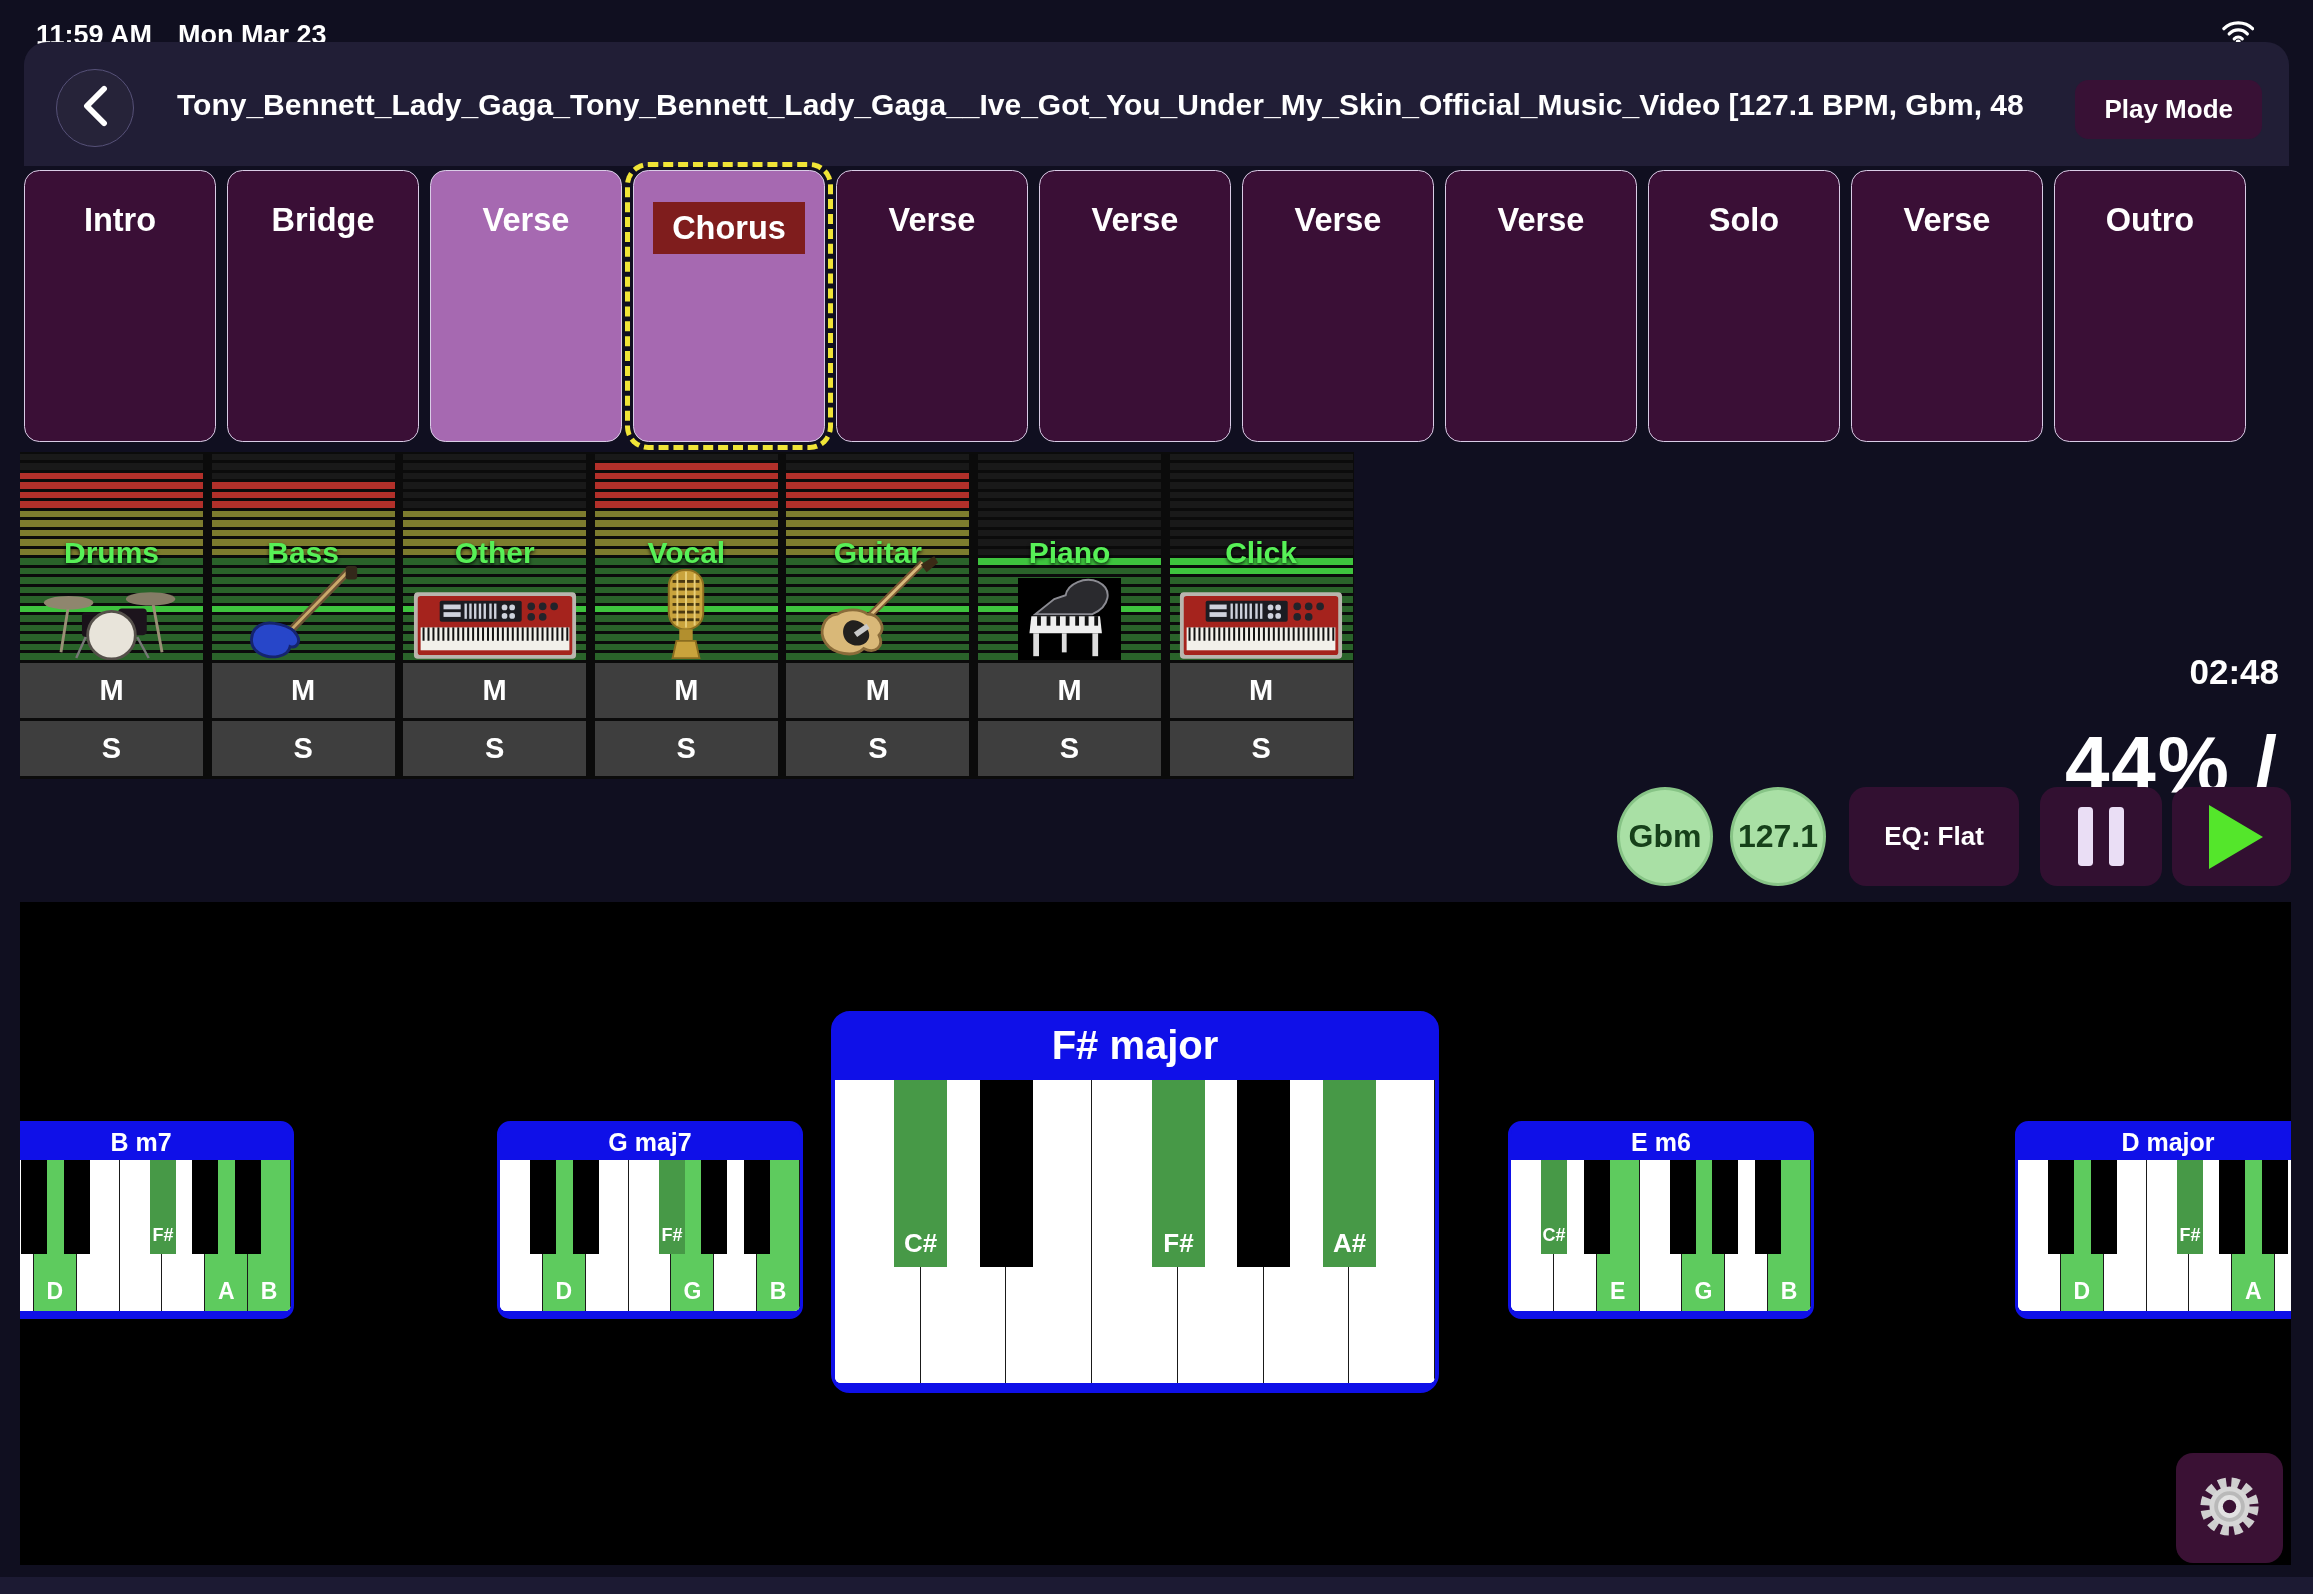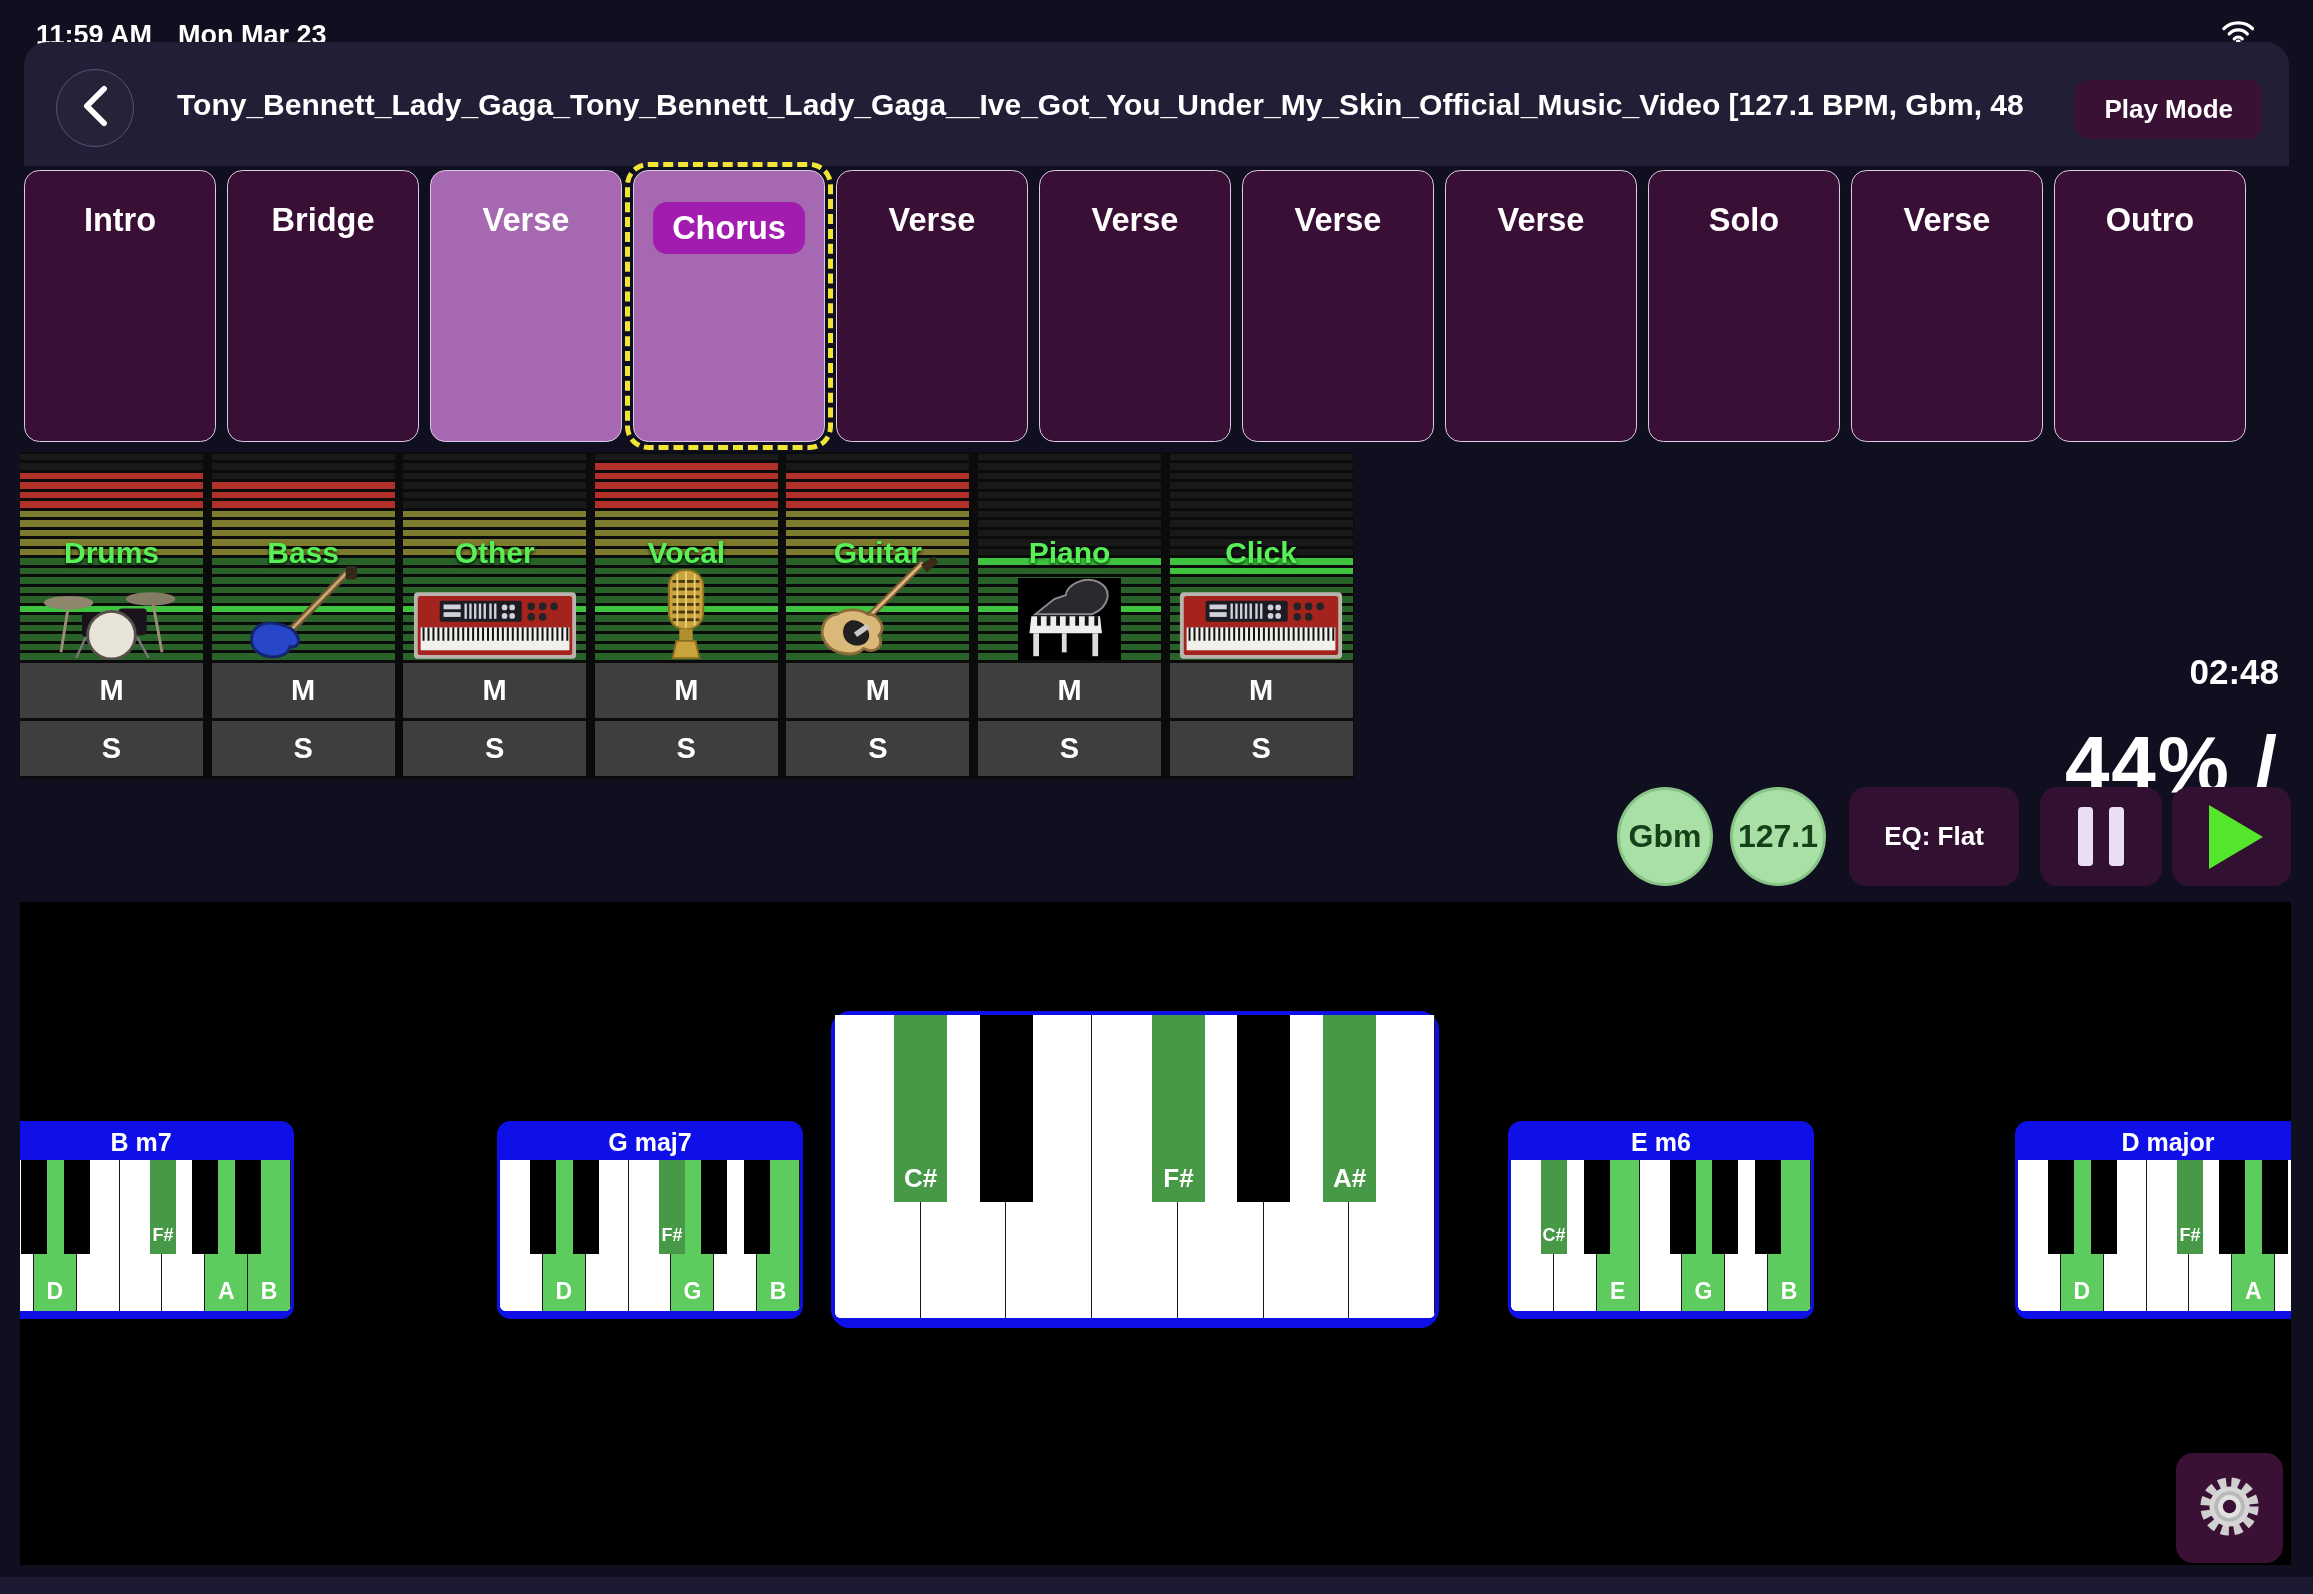--- a/index.html
+++ b/index.html
@@ -23,21 +23,21 @@
   .header { position:absolute; left:24px; top:42px; width:2265px; height:124px; background:#211e36; border-radius:23px 23px 0 0; }
   .back-btn { position:absolute; left:32px; top:27px; width:78px; height:78px; border-radius:50%; background:#262339; border:1.9px solid #565178; display:flex; align-items:center; justify-content:center; cursor:pointer; }
   .song-title { position:absolute; left:153px; top:46px; width:1950px; font-size:30px; font-weight:600; white-space:nowrap; overflow:hidden; }
   .playmode-btn { position:absolute; right:27px; top:38px; height:59px; padding:0 29px; background:#381135; border-radius:13.4px; font-size:26px; font-weight:600; color:#fff; display:flex; align-items:center; }
   
   .sections { position:absolute; left:24px; top:170px; width:2285px; display:flex; gap:11px; }
   .tile { width:192px; height:272px; border-radius:15.3px; border:1.9px solid #d9cce6; background:#3a0f36; text-align:center; cursor:pointer; position:relative; }
   .tile.light { background:#a669b1; }
   .tile.selected { outline:5.7px dashed #f0e437; outline-offset:3.8px; }
   .tile-label { display:inline-block; margin-top:31px; font-size:32.5px; font-weight:600; color:#fff; }
-  .tile.selected .tile-label { background:#a21caf; border-radius:14px; padding:7.6px 19px; }
+  .tile.selected .tile-label { background:#7f1d1d; border-radius:0; padding:7.6px 19px; }
   
   .mixer { position:absolute; left:20px; top:452px; width:1334px; height:327px; background:#0b0b0b; display:flex; gap:8.6px; }
   .strip { width:183px; display:flex; flex-direction:column; }
   .meter { position:relative; height:208px; display:flex; flex-direction:column; justify-content:space-between; padding-top:1.9px; }
   .mrow { height:6.3px; width:100%; }
   .c-k{background:#191919;} .c-r{background:#b2302a;} .c-y{background:#7d7c2e;}
   .c-g{background:#2a632a;} .c-G{background:#3ec43e;}
   .meter-label { position:absolute; left:0; right:0; top:84px; text-align:center; font-size:30px; font-weight:700; color:#57f057; text-shadow:0 1.9px 3.8px rgba(0,0,0,.85); z-index:3; }
   .meter-icon { position:absolute; left:0; right:0; bottom:0; display:flex; justify-content:center; align-items:flex-end; z-index:2; }
   .ms-btn { height:55px; margin-top:2.9px; background:#3e3e3e; color:#fff; font-size:29px; font-weight:600; display:flex; align-items:center; justify-content:center; cursor:pointer; }
@@ -607,20 +607,21 @@
         <div class="bkey" style="left: 30px;"></div>
         <div class="bkey" style="left: 73px;"></div>
         <div class="bkey active" style="left: 159px;">
           <div class="bkey-label">F#</div>
         </div>
         <div class="bkey" style="left: 201px;"></div>
         <div class="bkey" style="left: 244px;"></div>
       </div>
     </div>
     <div class="chord-card big" style="left: 811px; top: 109px;">
+      <div class="chord-head">F# major</div>
       <div class="kbd">
         <div class="wkey"></div>
         <div class="wkey"></div>
         <div class="wkey"></div>
         <div class="wkey"></div>
         <div class="wkey"></div>
         <div class="wkey"></div>
         <div class="wkey"></div>
         <div class="bkey active" style="left: 59px;">
           <div class="bkey-label">C#</div>

